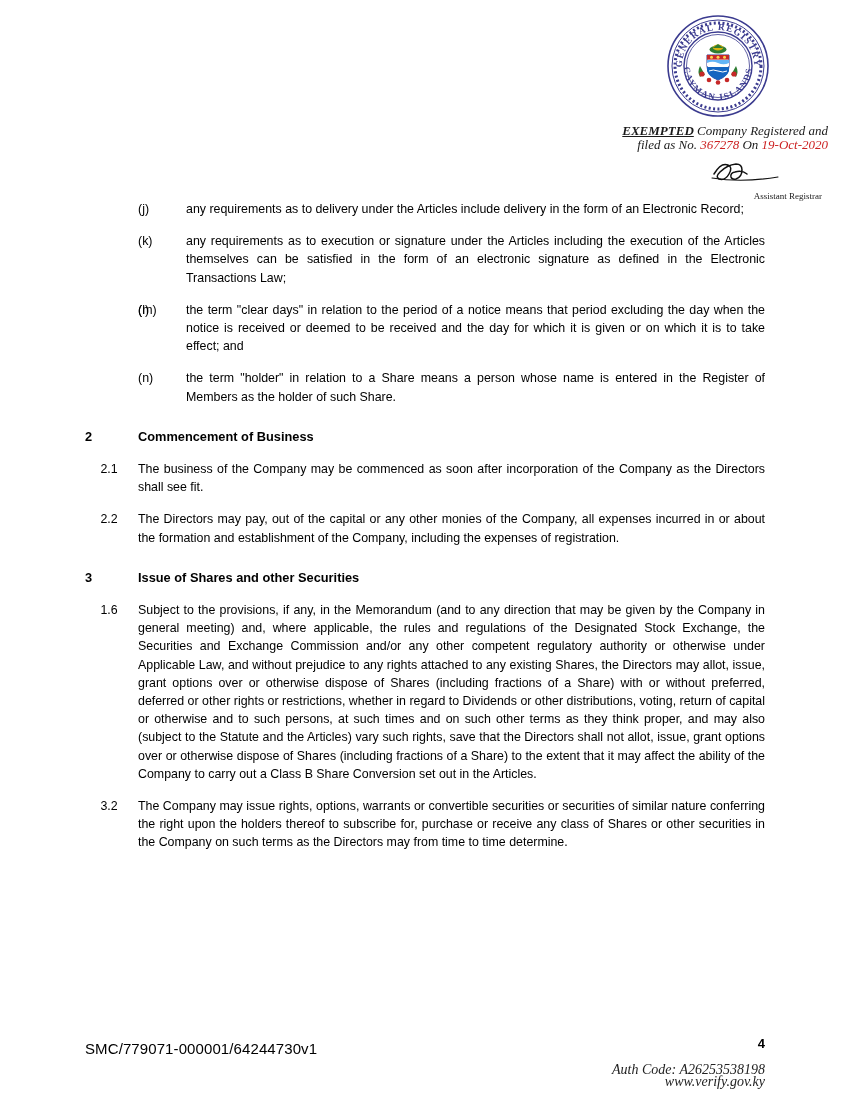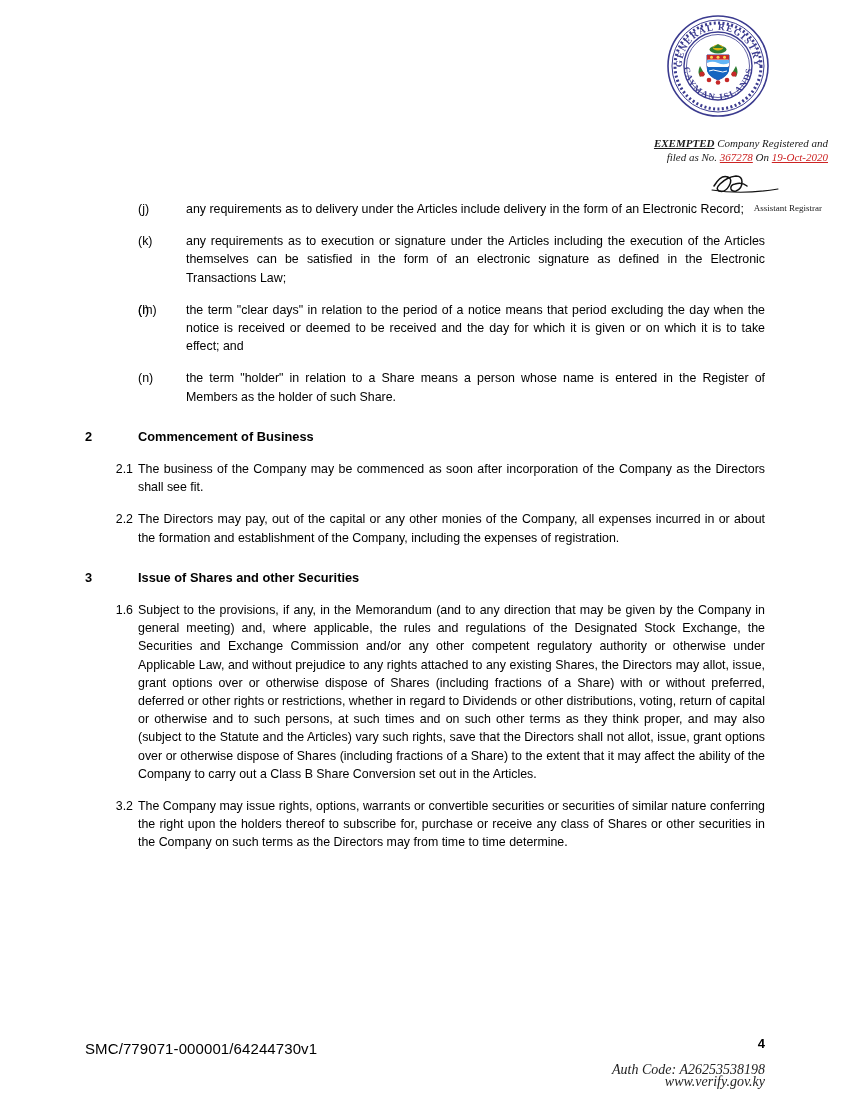--- a/index.html
+++ b/index.html
@@ -29,40 +29,39 @@
     width: 100%;
     display: flex;
     justify-content: center;
   }
   .seal {
     width: 104px;
     height: 104px;
     position: relative;
   }
   .stamp-lines {
-    margin-top: 18px;
+    margin-top: 6px;
     text-align: right;
     padding-right: 8px;
     font-family: "Liberation Serif", serif;
     font-style: italic;
-    font-size: 11px;
+    font-size: 13px;
     line-height: 14px;
     color: #1a1a1a;
   }
   .stamp-lines .ln { white-space: nowrap; }
   .stamp-exempted {
     font-weight: bold;
     font-style: italic;
     text-decoration: underline;
     font-family: "Liberation Serif", serif;
   }
   .stamp-red {
     color: #cc2222;
     font-style: italic;
-    text-decoration: underline;
   }
   .sig-wrap {
     margin-top: 4px;
     text-align: right;
     padding-right: 18px;
   }
   .sig-label {
     text-align: right;
     padding-right: 14px;
     font-family: "Liberation Serif", serif;
@@ -125,21 +124,21 @@
     font-size: 12.4px;
     line-height: 18.2px;
     text-align: justify;
     margin-bottom: 14px;
   }
   .clause .num {
     position: absolute;
     left: 0;
     top: 0;
     width: 48px;
-    text-align: right;
+    text-align: center;
     font-size: 12.4px;
   }
 
   
   .footer-ref {
     position: absolute;
     left: 85px;
     top: 1040px;
     font-size: 15px;
     letter-spacing: 0.1px;

